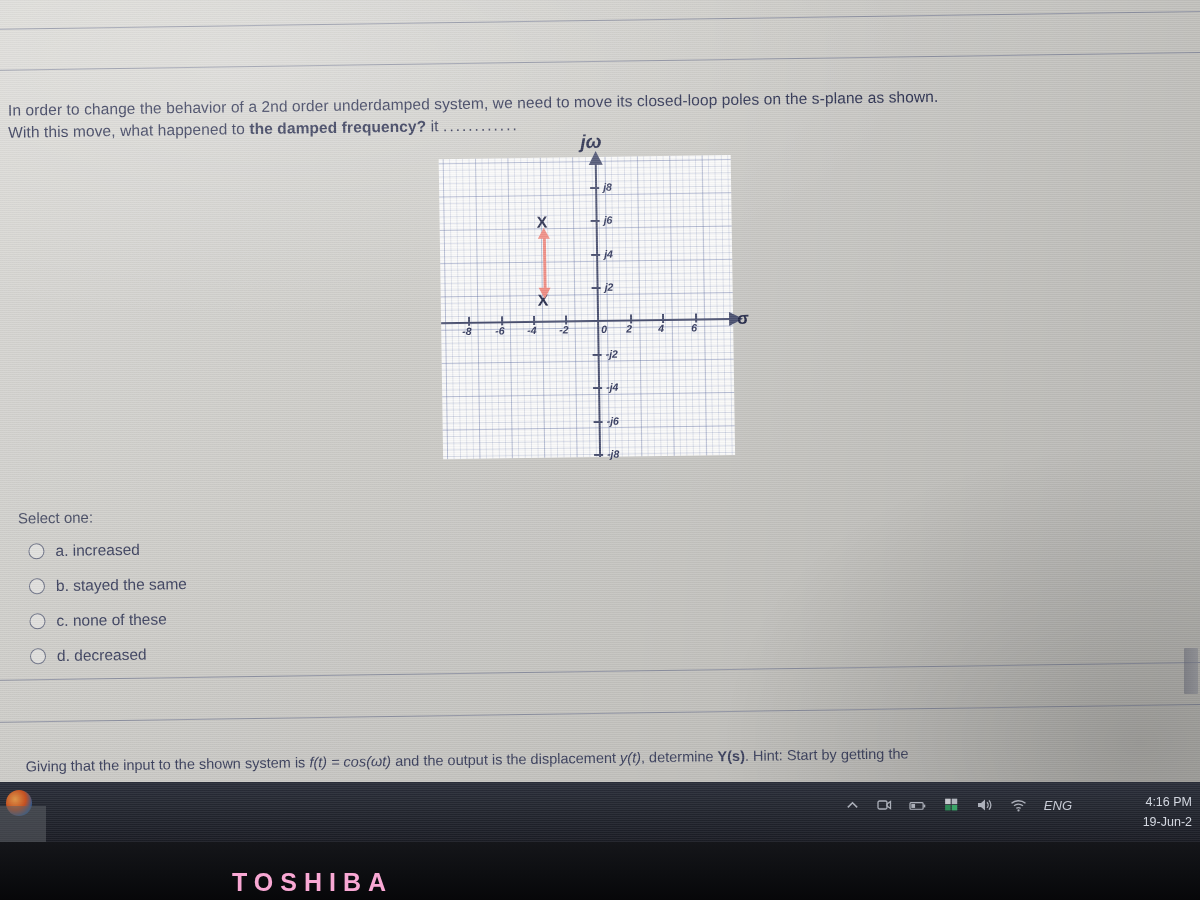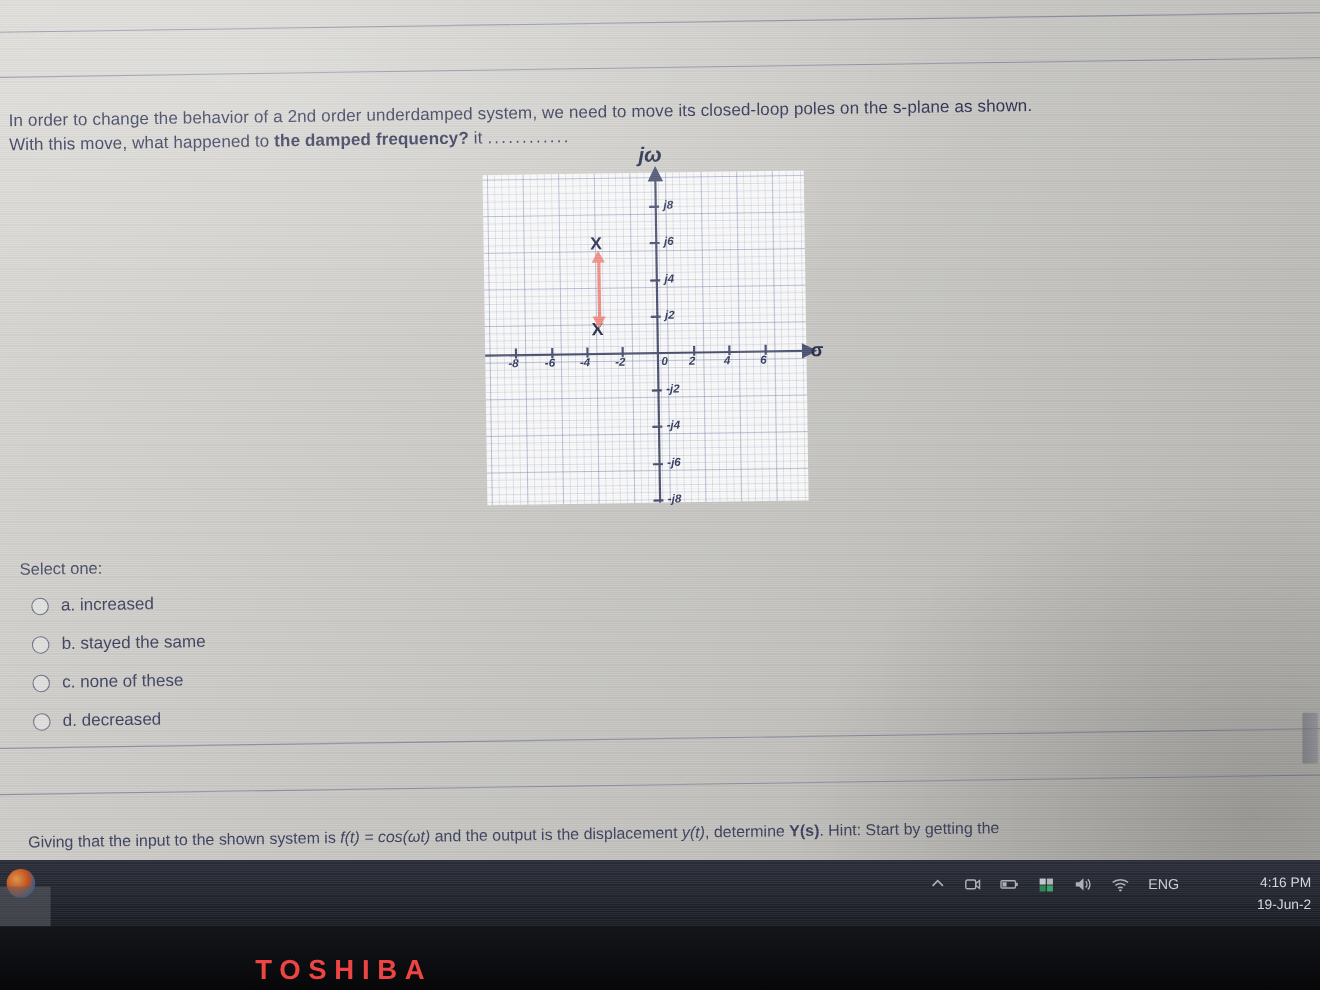--- a/index.html
+++ b/index.html
@@ -120,32 +120,32 @@
   #taskbar{
     position:absolute;left:0;top:782px;width:1200px;height:60px;
     background:linear-gradient(#2b2f3b,#23262f 55%,#1b1d25);
     z-index:50;
   }
   #taskbar:after{
     content:"";position:absolute;inset:0;pointer-events:none;
     background:repeating-linear-gradient(0deg, rgba(255,255,255,0.05) 0px, rgba(255,255,255,0.05) 1px, rgba(0,0,0,0.06) 1px, rgba(0,0,0,0.06) 2px);
   }
   #tb-left{position:absolute;left:6px;top:8px;display:flex;align-items:center;gap:8px;z-index:5;}
-  #tray{position:absolute;right:128px;top:14px;display:flex;align-items:flex-start;gap:16px;color:#c8ccd6;font-size:13px;z-index:5;}
+  #tray{position:absolute;right:128px;top:14px;display:flex;align-items:flex-end;gap:16px;color:#c8ccd6;font-size:13px;z-index:5;font-style:italic;}
   #clock{position:absolute;right:8px;top:10px;text-align:right;color:#d3d7e0;font-size:12.5px;line-height:1.6;z-index:5;}
   .trayicon{opacity:.82;display:flex;align-items:center;}
 
   
   #bezel{
     position:absolute;left:0;top:842px;width:1200px;height:58px;
     background:linear-gradient(#15161a,#0c0d10 60%,#070709);
   }
   #toshiba{
     position:absolute;left:232px;top:868px;
-    color:#ef4444;font-size:25px;font-weight:bold;letter-spacing:7px;
+    color:#f9a8d4;font-size:25px;font-weight:bold;letter-spacing:7px;
     font-family:"Liberation Sans", sans-serif;
   }
   
   #edgedark{position:absolute;left:0;top:806px;width:46px;height:36px;background:#5d6066;opacity:.55;z-index:55;}
 </style>
 </head>
 <body>
 
 <div id="photo">
 

